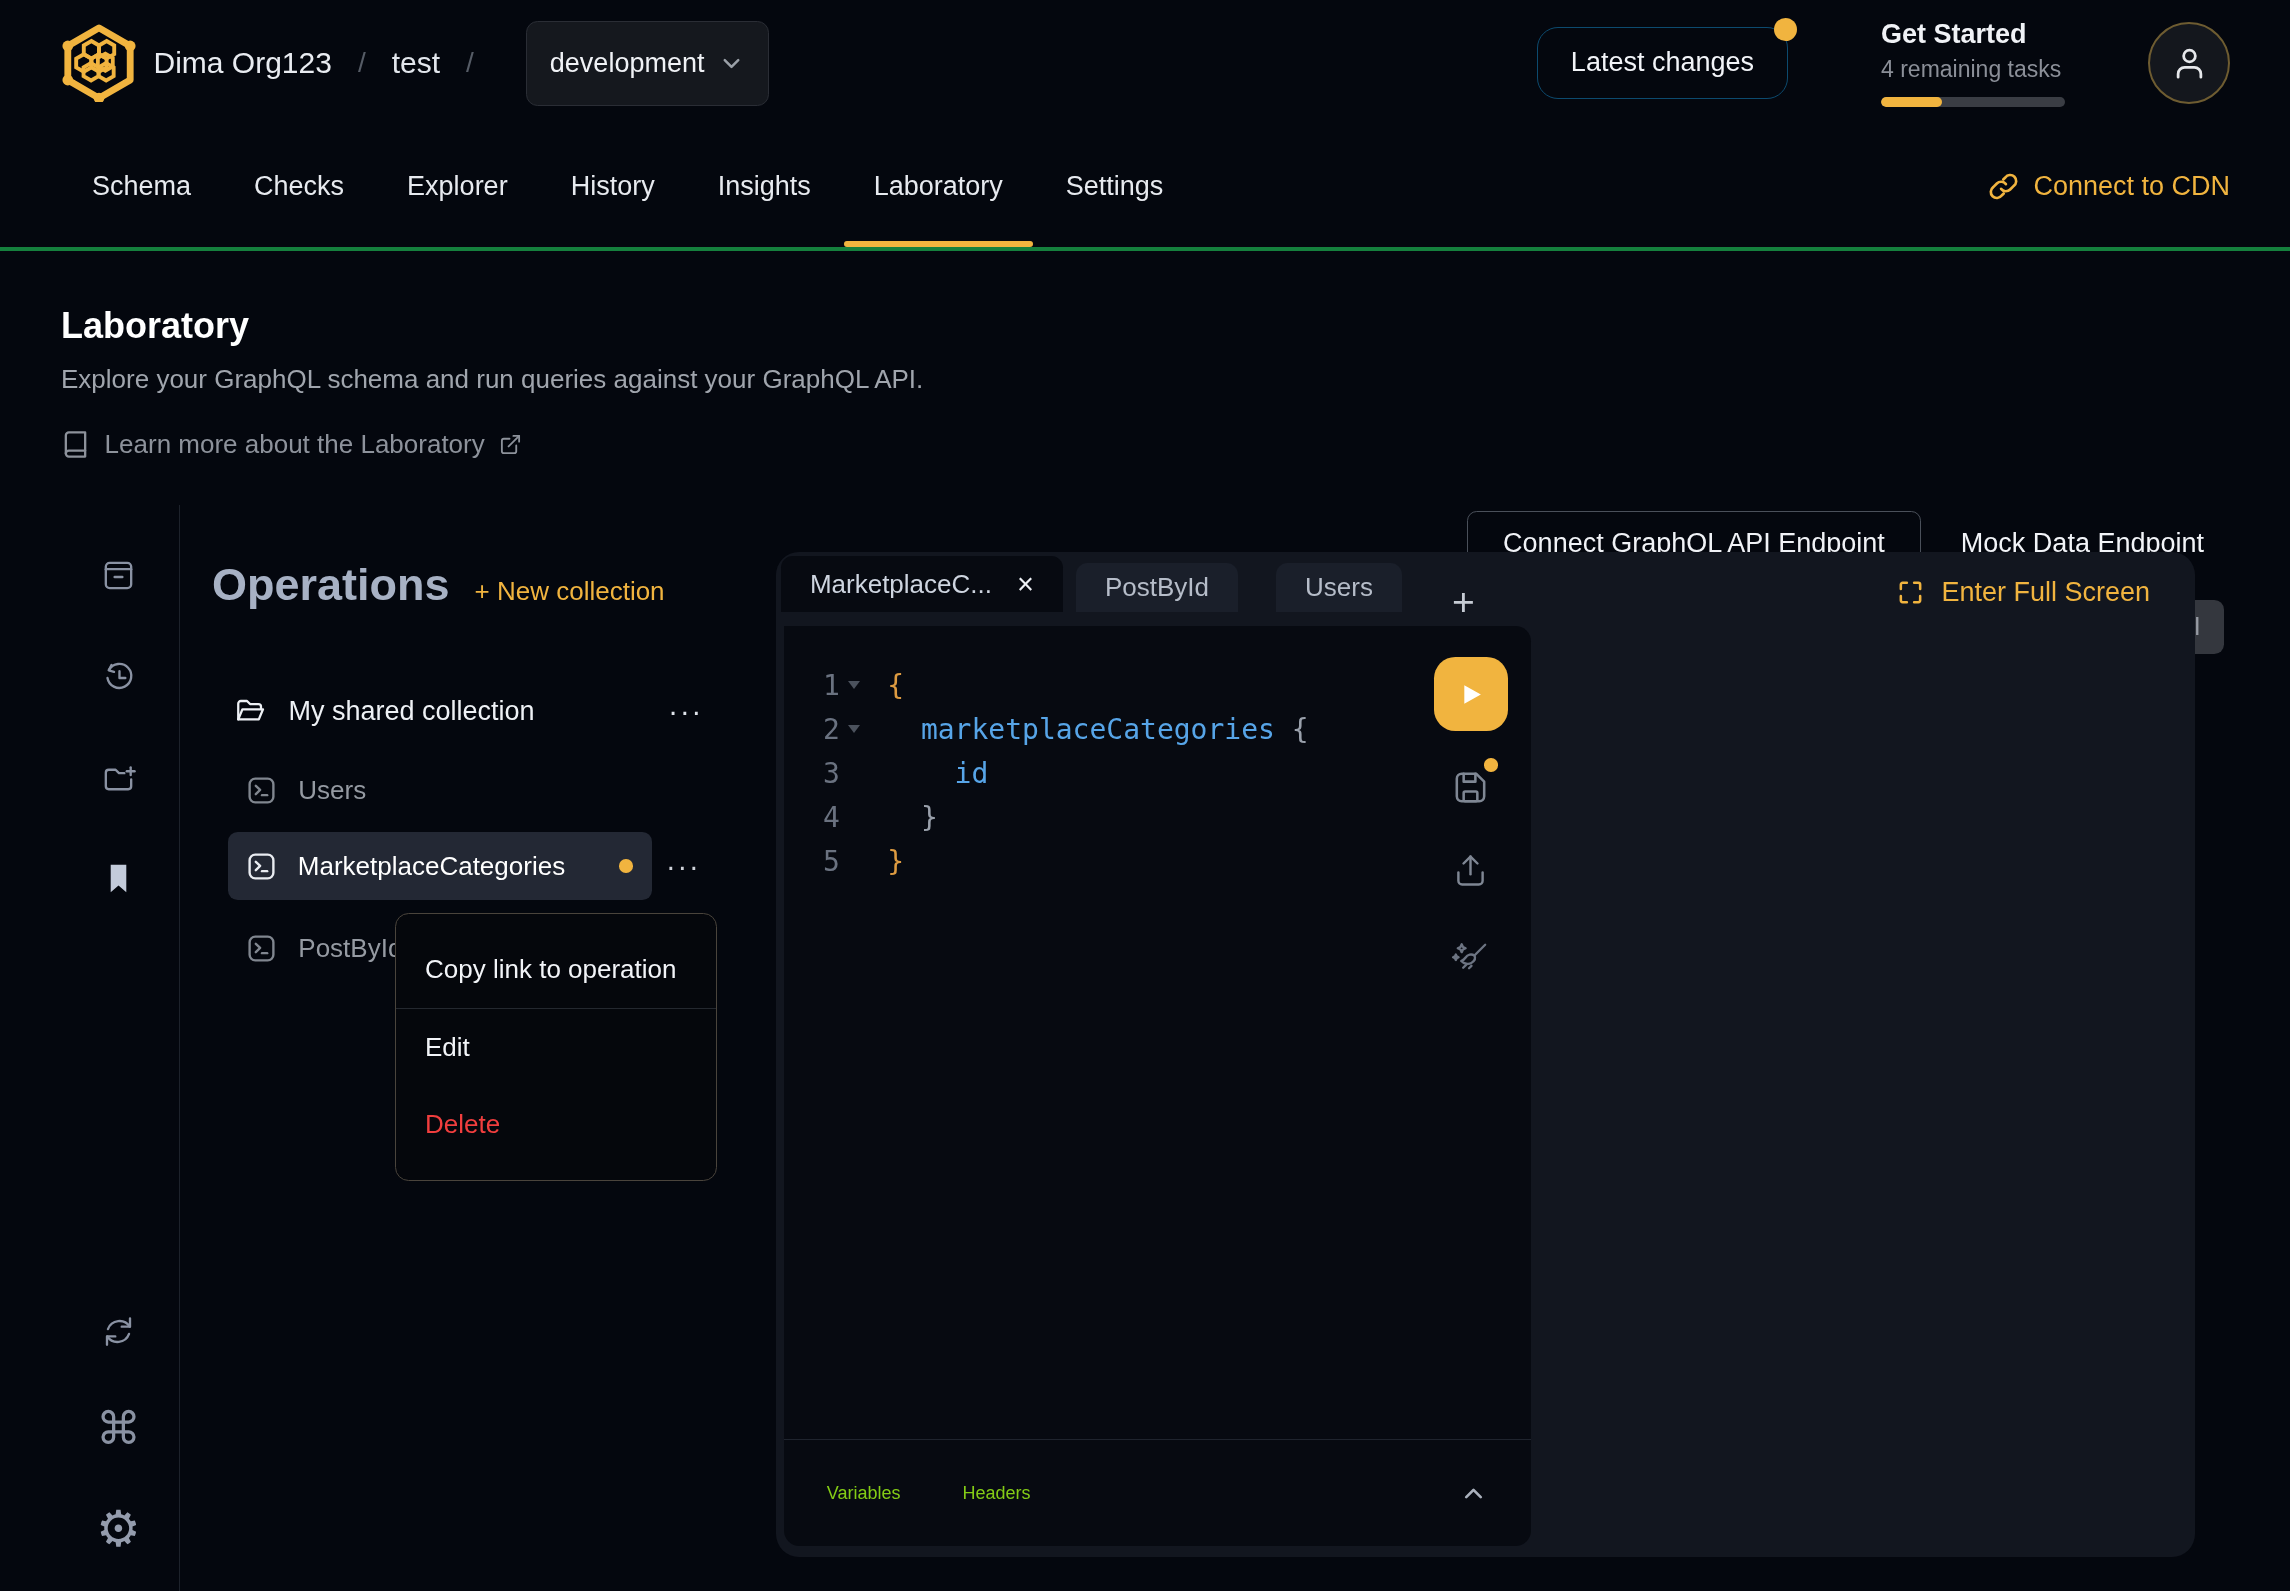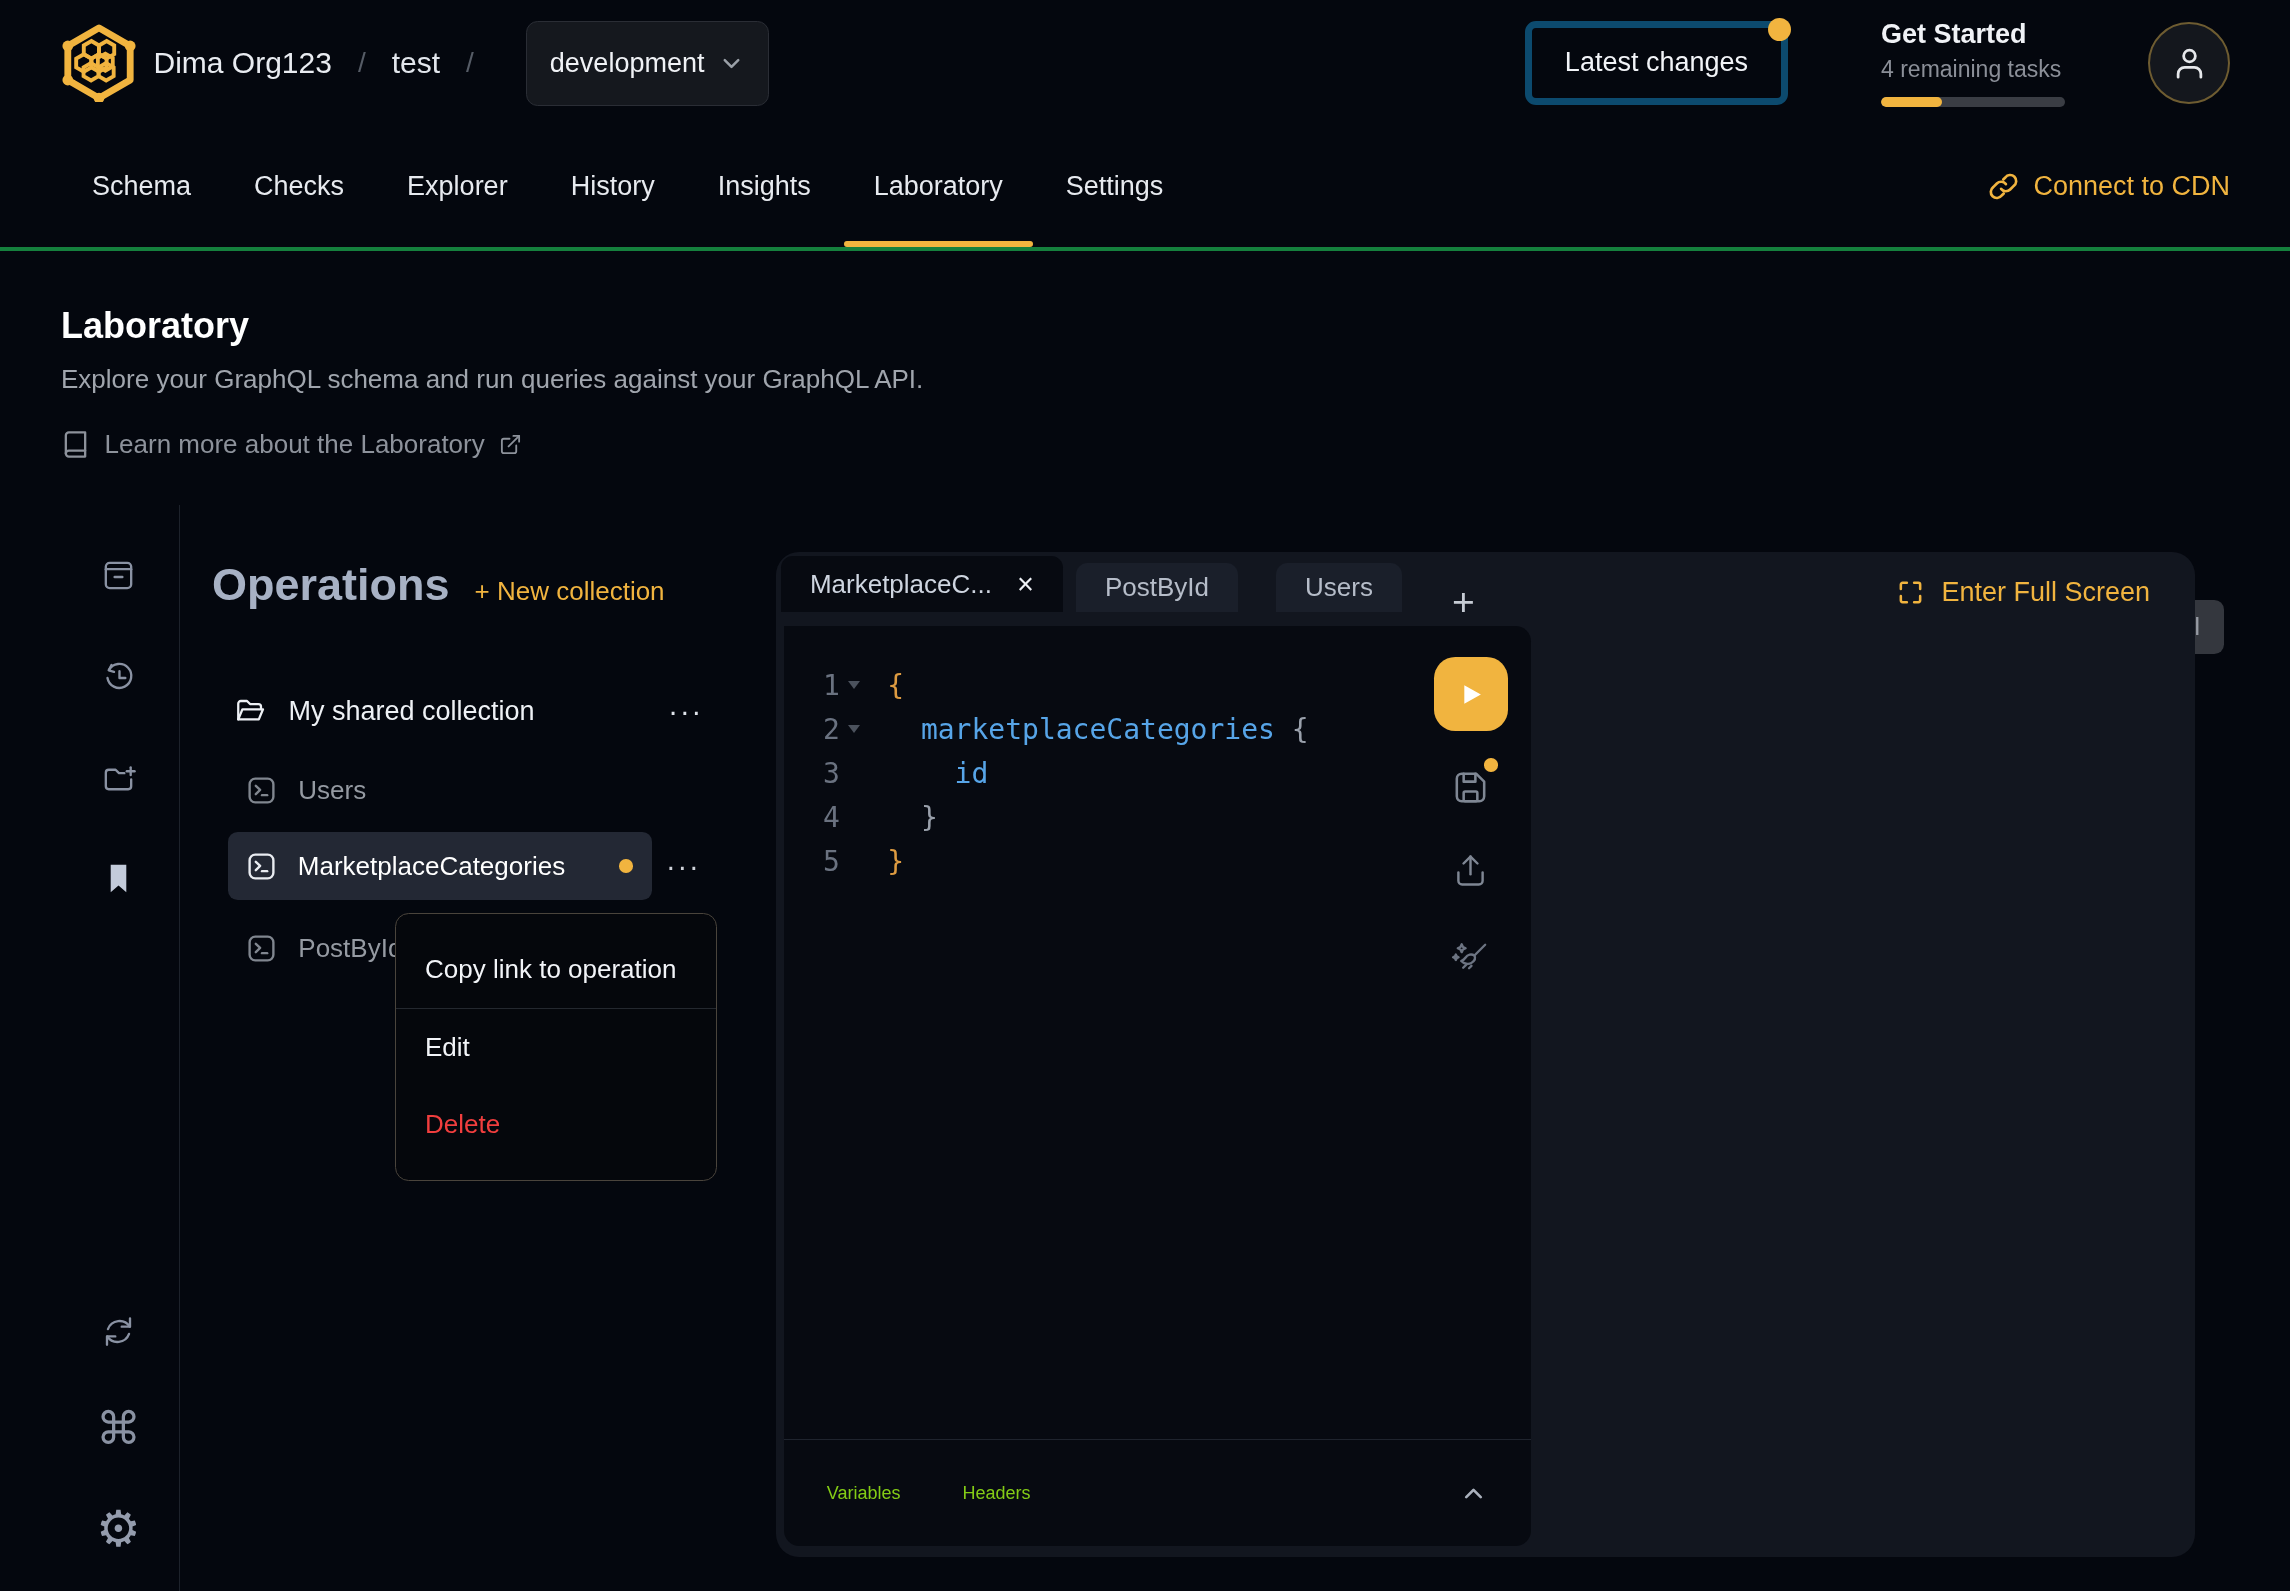--- a/index.html
+++ b/index.html
@@ -15,21 +15,21 @@
   
   .app-header{height:126px;display:flex;align-items:center;padding:0 60px;}
   .logo{width:78px;height:78px;flex:0 0 auto}
   .crumbs{display:flex;align-items:center;margin-left:15.5px;font-size:30px}
   .crumb-org{color:#e9ecf1;font-weight:500}
   .crumb-sep{color:#565c66;margin:0 26px;font-size:28px}
   .crumb-project{color:#e2e6ec}
   .env-btn{display:flex;align-items:center;gap:13.6px;background:#15181e;border:1px solid #2a2d35;
     border-radius:11.6px;padding:26px 23px;font-size:27px;color:#f0f2f6;margin-left:26px}
   .header-right{margin-left:auto;display:flex;align-items:center}
-  .latest-btn{position:relative;border:7px solid #0c4a6e;border-radius:11px;padding:19.4px 33px;
+  .latest-btn{position:relative;border:1px solid #0c4a6e;border-radius:21px;padding:19.4px 33px;
     font-size:27px;color:#f2f4f8}
   .notif-dot{position:absolute;top:-9.7px;right:-9.7px;width:23px;height:23px;border-radius:50%;
     background:#f1b43f}
   .get-started{width:184px;margin-left:93px}
   .gs-title{font-size:27px;font-weight:600;color:#f0f2f6}
   .gs-sub{font-size:23px;color:#8b8f98;margin-top:5.8px}
   .progress-track{margin-top:13.6px;height:9.7px;border-radius:4.9px;background:#3a3d44;overflow:hidden}
   .progress-fill{height:100%;background:#f1b43f;border-radius:4.9px}
   .avatar{margin-left:83px;width:82px;height:82px;border-radius:50%;border:2.9px solid #6e5c31;
     background:#14171d;display:flex;align-items:center;justify-content:center}
@@ -229,20 +229,24 @@
         </svg>
       </span>
       <span>Learn more about the Laboratory</span>
       <span>
         <svg width="23" height="23" viewBox="0 0 24 24" fill="none" stroke="#8d929b" stroke-width="1.9" stroke-linecap="round" stroke-linejoin="round">
           <path d="M18 13v6a2 2 0 0 1-2 2H5a2 2 0 0 1-2-2V8a2 2 0 0 1 2-2h6"></path>
           <polyline points="15 3 21 3 21 9"></polyline>
             <line x1="10" y1="14" x2="21" y2="3"></line>
         </svg>
       </span>
+    </div>
+    <div class="endpoint-row">
+      <button class="connect-endpoint-btn">Connect GraphQL API Endpoint</button>
+      <span class="mock-endpoint">Mock Data Endpoint</span>
     </div>
     <div class="query-row">
       <span class="query-label">Query</span>
       <div class="seg-toggle">
         <span class="seg active">Mock</span>
         <span class="seg">API</span>
       </div>
     </div>
   </section>
 

